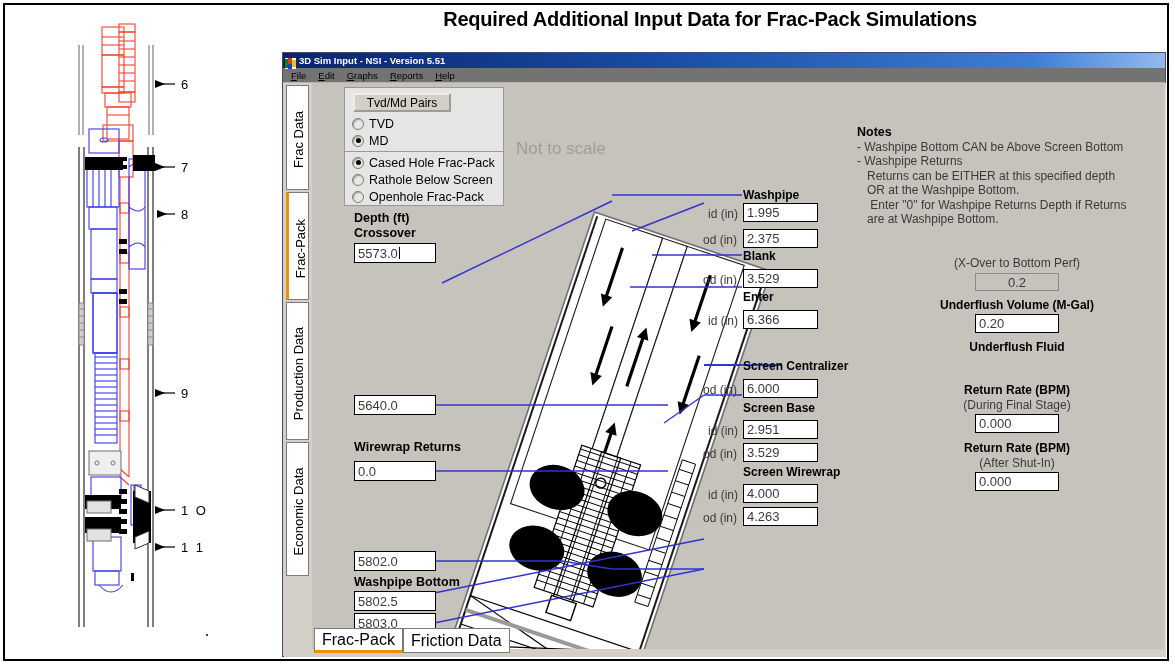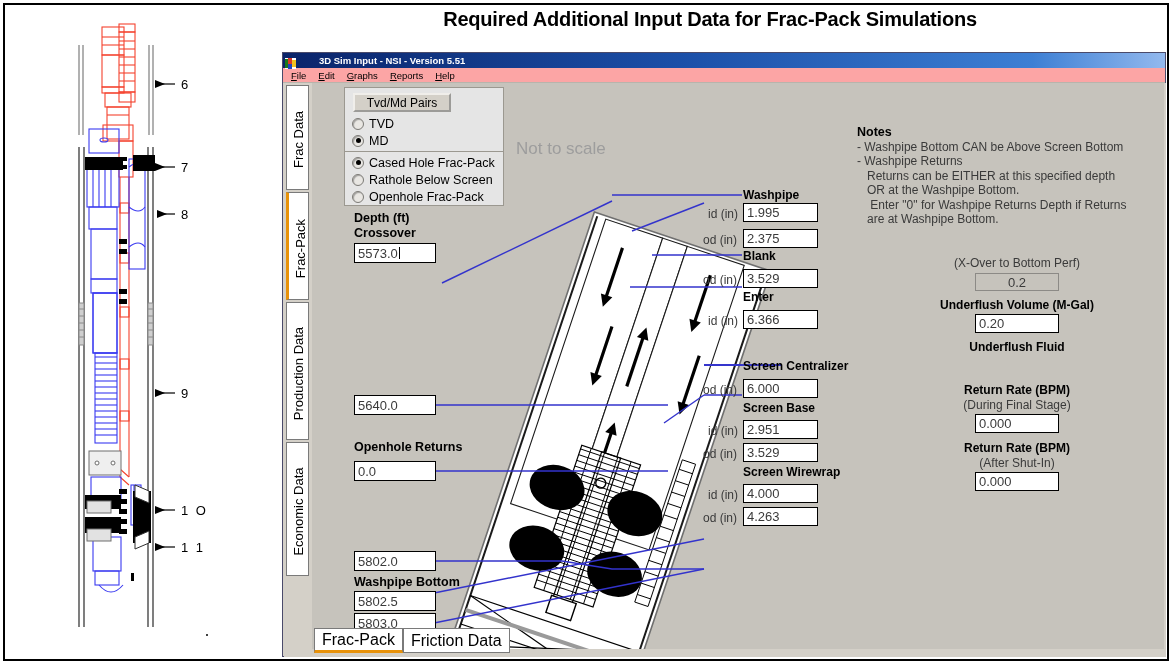--- a/index.html
+++ b/index.html
@@ -16,26 +16,26 @@
 
   
   .doc-title{position:absolute;left:252px;top:8px;width:916px;text-align:center;
      font-family:"Liberation Sans",sans-serif;font-weight:bold;font-size:20px;letter-spacing:-0.2px;color:#000;}
 
   
   .app-window{position:absolute;left:282px;top:52px;width:884px;height:605px;background:#d4d0c8;
      border:1px solid #4a4a6a;box-sizing:border-box;}
 
   .titlebar{height:15px;background:linear-gradient(to right,#0a246a 0%,#1b4fa8 45%,#3d7fd4 85%,#93b9ee 100%);
-     display:flex;align-items:center;padding:0 2px;gap:20px;}
+     display:flex;align-items:center;padding:0 2px;}
   .titlebar .tb-icon{width:11px;height:11px;margin-right:3px;position:relative;flex:0 0 auto;}
   .titlebar .tb-text{color:#fff;font-size:9.5px;font-weight:bold;font-family:"Liberation Sans",sans-serif;
      white-space:nowrap;line-height:11px;}
 
-  .menubar{height:14px;background:#fca5a5;border-bottom:1px solid #b8b4ac;display:flex;align-items:center;padding-left:8px;gap:12px;}
+  .menubar{height:14px;background:#737373;border-bottom:1px solid #b8b4ac;display:flex;align-items:center;padding-left:8px;gap:12px;}
   .menubar span{font-size:9.5px;color:#000;font-family:"Liberation Sans",sans-serif;}
   .menubar u{text-decoration:underline;}
 
   
   .client{position:absolute;left:1px;top:30px;width:882px;height:574px;background:#d4d0c8;}
 
   
   .vtabs{position:absolute;left:2px;top:2px;width:25px;height:540px;}
   .vtab{position:absolute;left:0;width:23px;background:#ffffff;border:1px solid #7a7a7a;
      box-sizing:border-box;overflow:hidden;}
@@ -476,21 +476,21 @@
         </div>
 
         <div class="nts" style="left:204px;top:56px;">Not to scale</div>
 
         <div class="depth-label" style="left:42px;top:128px;">Depth (ft)</div>
         <div class="depth-label" style="left:42px;top:143px;">Crossover</div>
         <div class="tin caret" style="left:42px;top:160px;width:82px;height:20px;">5573.0</div>
 
         <div class="tin" style="left:42px;top:312px;width:82px;height:20px;">5640.0</div>
 
-        <div class="depth-label" style="left:42px;top:357px;">Openhole Returns</div>
+        <div class="depth-label" style="left:42px;top:357px;">Wirewrap Returns</div>
         <div class="tin" style="left:42px;top:378px;width:82px;height:20px;">0.0</div>
 
         <div class="tin" style="left:42px;top:468px;width:82px;height:20px;">5802.0</div>
         <div class="depth-label" style="left:42px;top:492px;">Washpipe Bottom</div>
         <div class="tin" style="left:42px;top:508px;width:82px;height:20px;">5802.5</div>
         <div class="tin" style="left:42px;top:530px;width:82px;height:20px;">5803.0</div>
 
         <div class="lbl b" style="left:431px;top:105px;">Washpipe</div>
         <div class="lbl" style="left:396px;top:124px;">id (in)</div>
         <div class="tin" style="left:431px;top:120px;width:75px;height:19px;">1.995</div>

